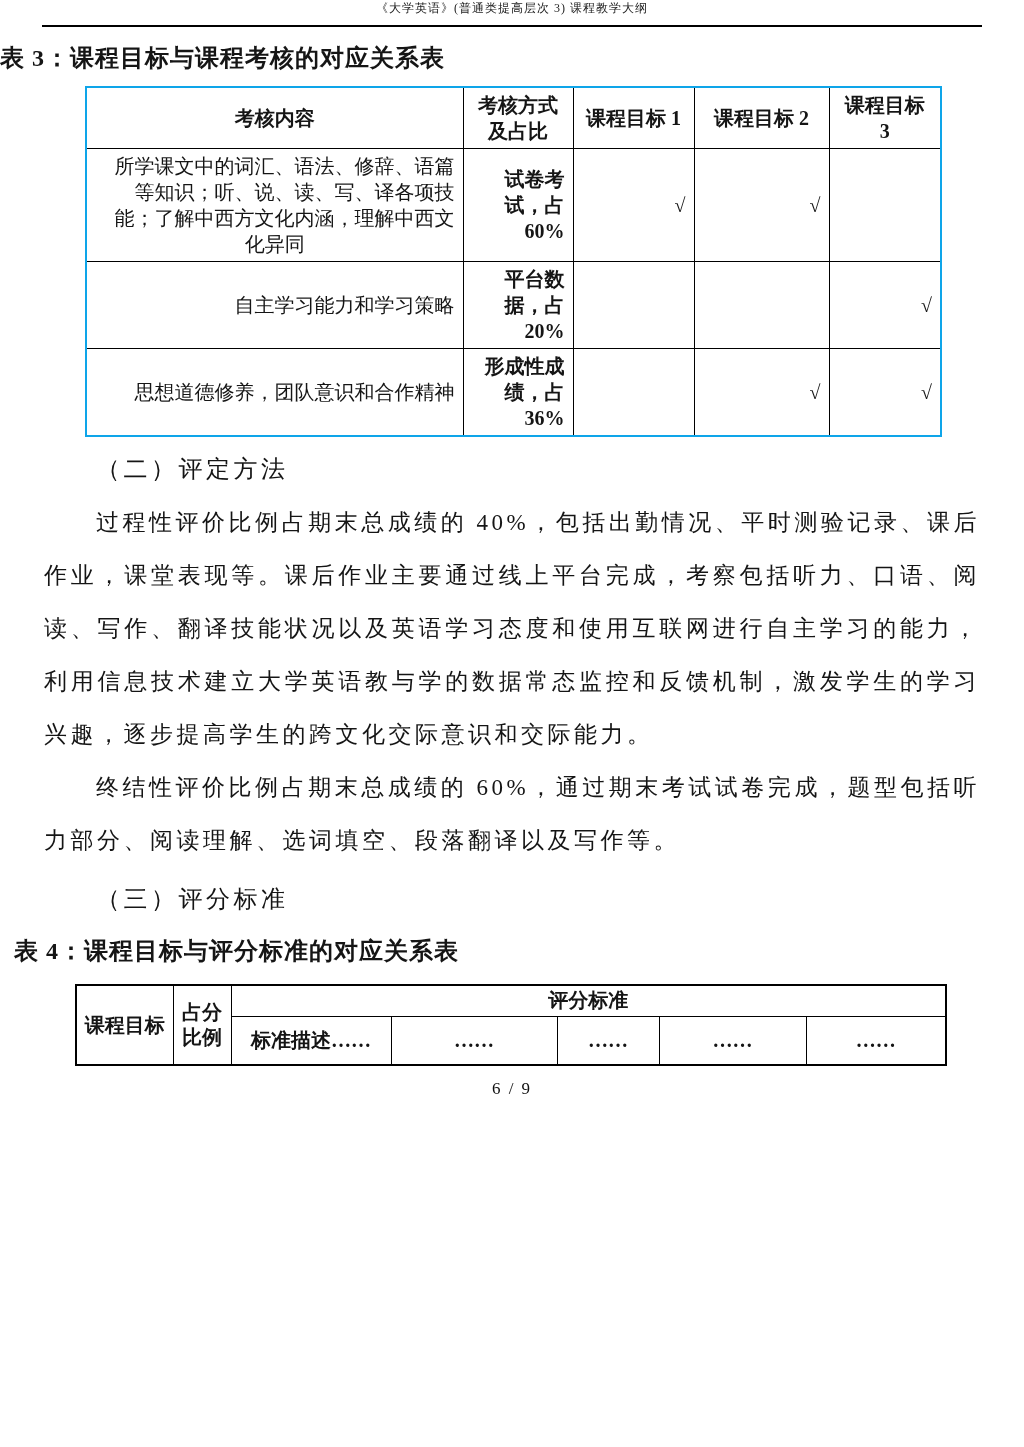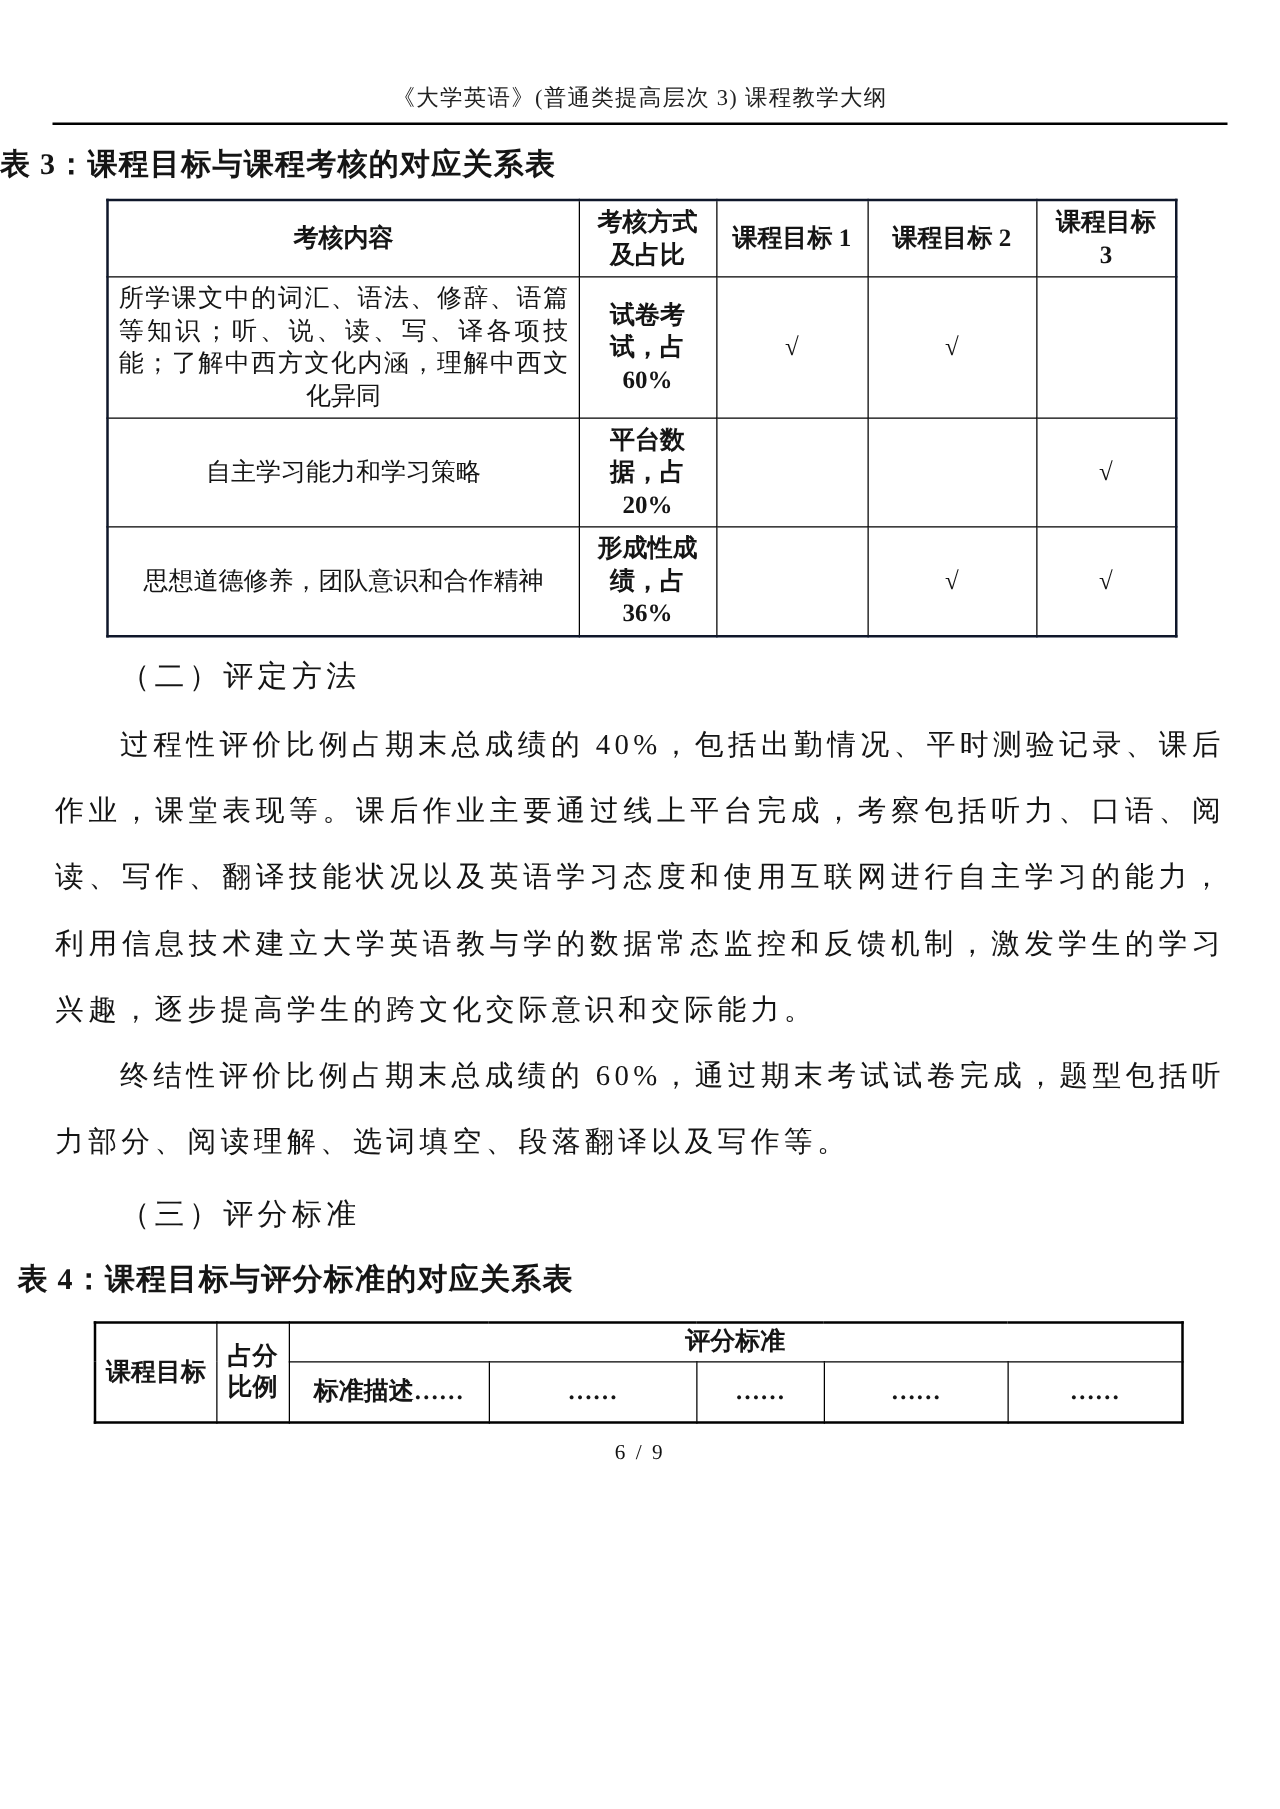--- a/index.html
+++ b/index.html
@@ -6,23 +6,22 @@
   html, body { background: #ffffff; }
   body {
     width: 1024px;
     height: 1447px;
     position: relative;
     font-family: "Liberation Serif", "DejaVu Serif", serif;
     color: #151515;
     overflow: hidden;
   }
   .doc-header {
-    padding-top: 66px;
     text-align: center;
-    font-size: 18px;
+    font-size: 12px;
     letter-spacing: 1px;
     color: #222;
   }
   .header-rule {
     border: none;
     border-top: 2px solid #000;
     margin: 8px 42px 0 42px;
   }
   .table-title {
     text-align: left;
@@ -31,28 +30,29 @@
     letter-spacing: 1px;
   }
   .t3-title { margin-top: 15px; }
 
   
   table.t3 {
     border-collapse: collapse;
     table-layout: fixed;
     width: 855px;
     margin: 12px 0 0 85px;
-    border: 2px solid #0f172a;
+    border: 2px solid #0ea5e9;
   }
   table.t3 td, table.t3 th {
     border: 1px solid #000;
     vertical-align: middle;
     font-size: 20px;
     line-height: 26px;
     padding: 4px 8px;
+    text-align: right;
   }
   table.t3 th { font-weight: bold; text-align: center; }
   .h-row   { height: 57px; }
   .r1 { height: 83px; }
   .r2 { height: 55px; }
   .r3 { height: 53px; }
   .r4 { height: 80px; }
   td.content { font-size: 19px; padding: 4px 10px; }
   td.jc { text-align: justify; text-align-last: center; word-break: break-all; }
   td.jl { text-align: justify; word-break: break-all; }

